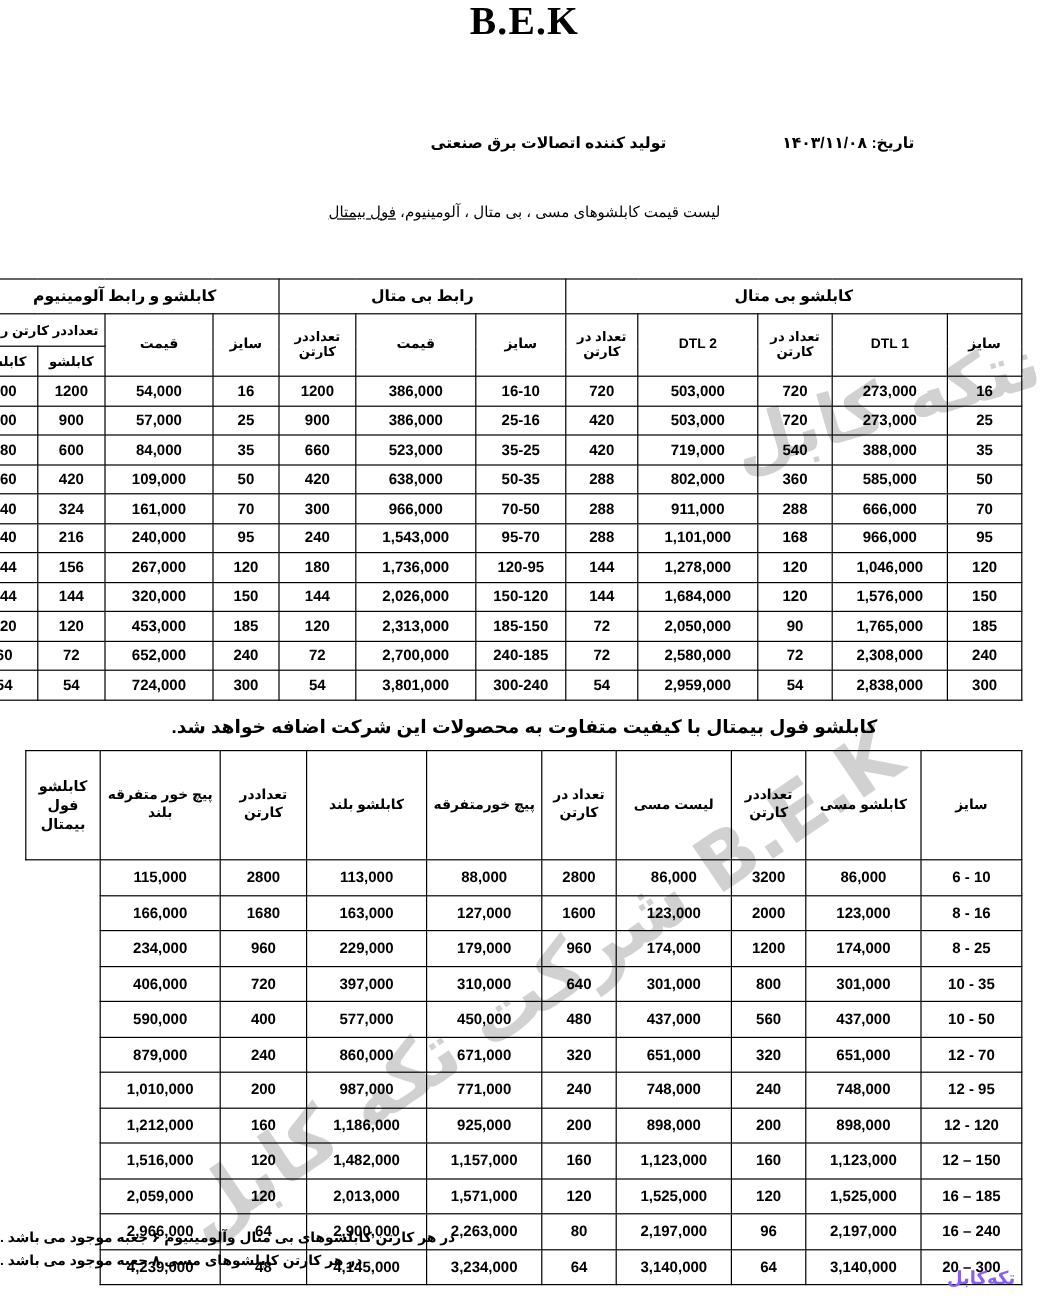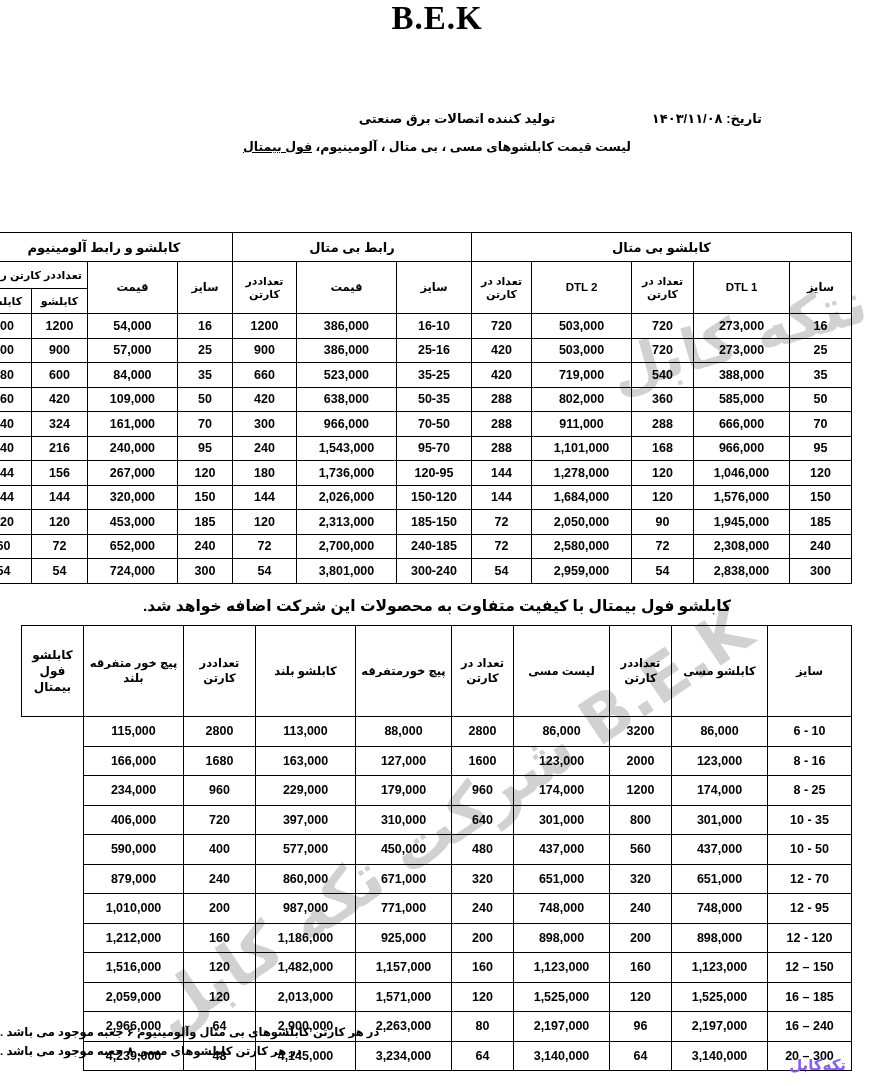--- a/index.html
+++ b/index.html
@@ -43,22 +43,22 @@
     text-align: center;
   }
   .hdr-date {
     position: absolute;
     right: 112px;
     top: 0;
   }
   .subtitle {
     text-align: center;
     font-size: 12.5px;
-    font-weight: bold;
-    margin-top: 6px;
+    font-weight: normal;
+    margin-top: 36px;
   }
   .subtitle u { text-decoration: underline; }
 
   table.grid {
     border-collapse: collapse;
     table-layout: fixed;
     font-size: 12px;
     background: transparent;
   }
   table.grid td, table.grid th {
@@ -328,21 +328,21 @@
             <td>150-120</td>
             <td>2,026,000</td>
             <td>144</td>
             <td>150</td>
             <td>320,000</td>
             <td>144</td>
             <td>144</td>
           </tr>
           <tr>
             <td>185</td>
-            <td>1,945,000</td>
+            <td>1,765,000</td>
             <td>90</td>
             <td>2,050,000</td>
             <td>72</td>
             <td>185-150</td>
             <td>2,313,000</td>
             <td>120</td>
             <td>185</td>
             <td>453,000</td>
             <td>120</td>
             <td>120</td>

